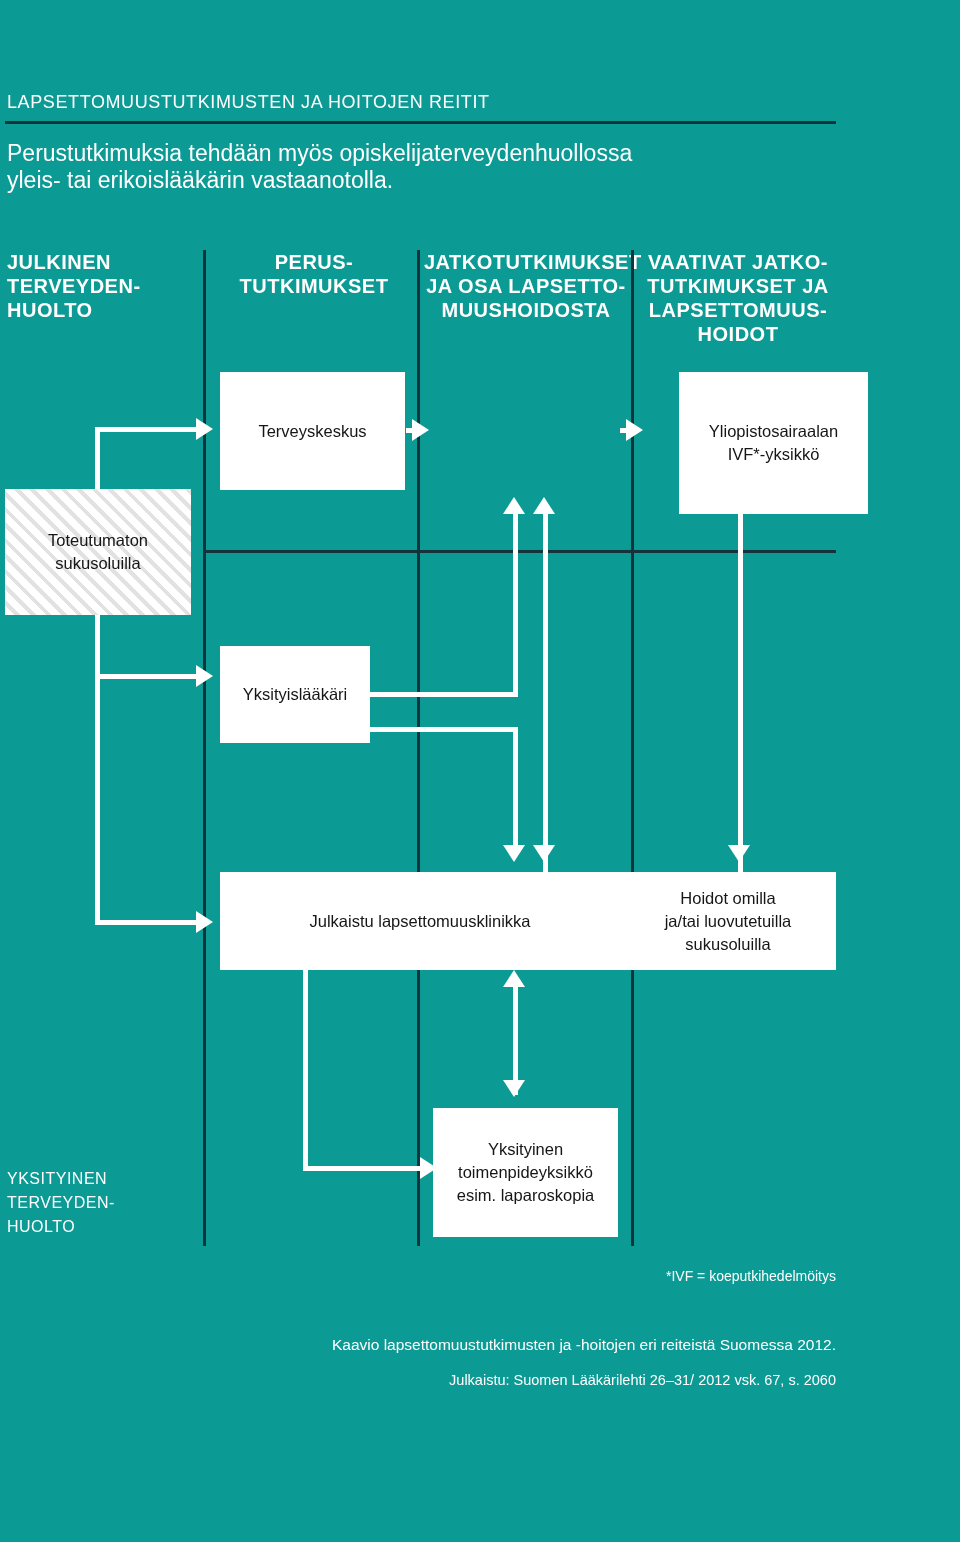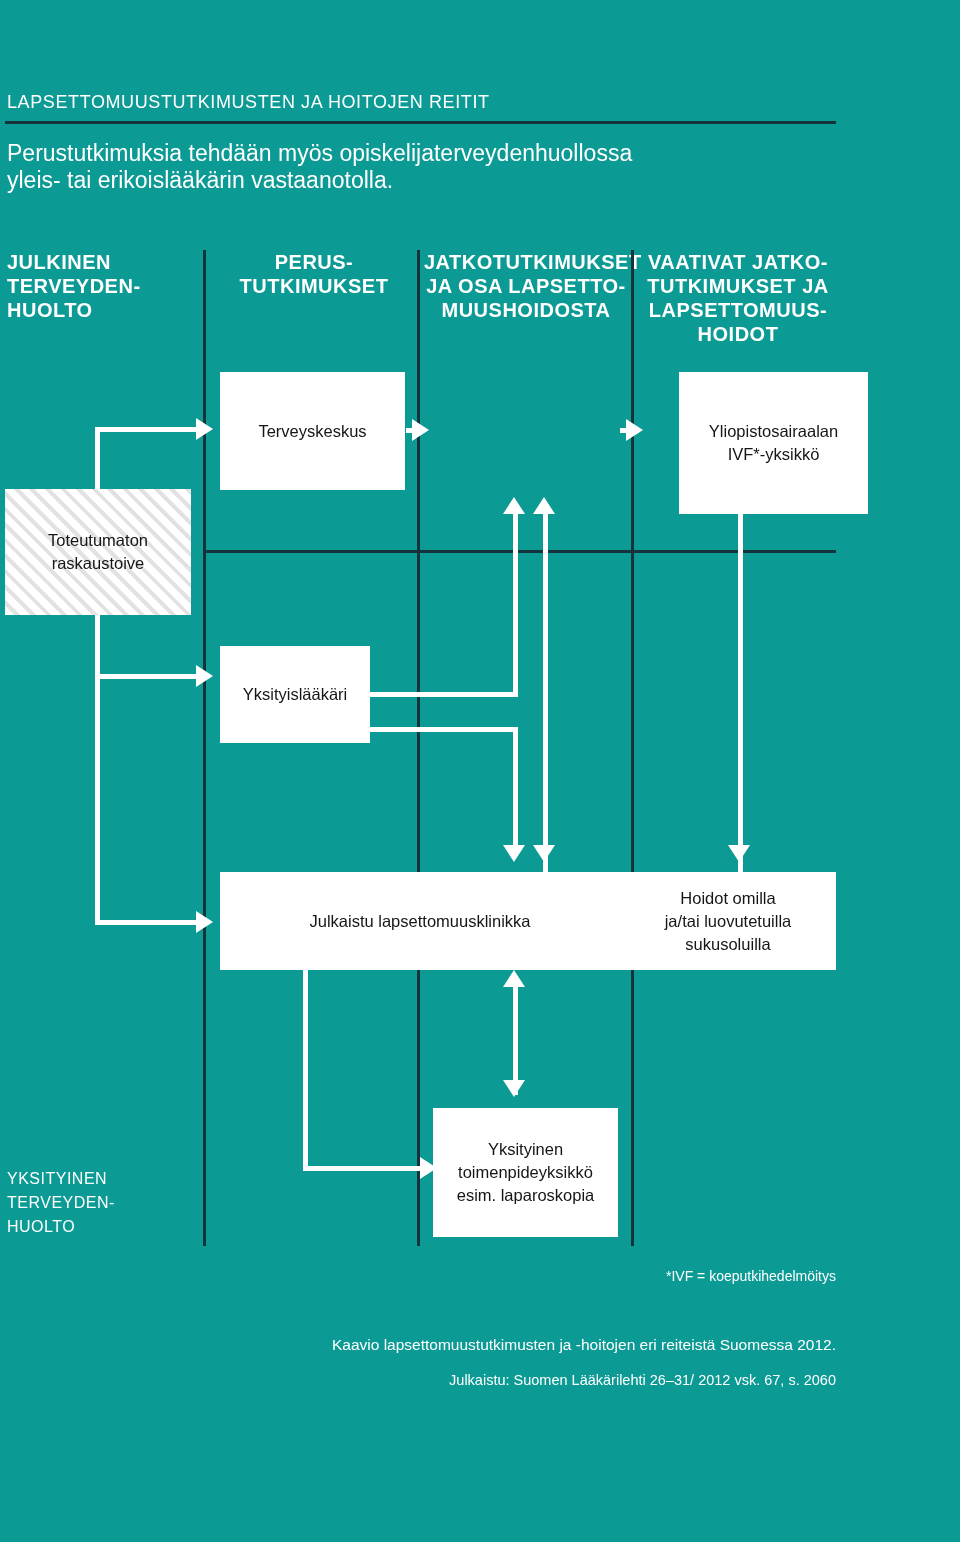--- a/index.html
+++ b/index.html
@@ -253,21 +253,21 @@
   </div>
 
 
   <div class="box" id="box-ivf">
     <span style="white-space:pre-line;">Yliopistosairaalan
 IVF*-yksikkö</span>
   </div>
 
   <div id="box-toteutumaton">
     <span style="white-space:pre-line;">Toteutumaton
-raskaustoive</span>
+sukusoluilla</span>
   </div>
 
   <div class="box" id="box-yksityislaakari">
     <span style="white-space:pre-line;">Yksityislääkäri</span>
   </div>
 
   <div class="box" id="box-lapsettomuusklinikka">
     <div class="cell-left">
       <span style="white-space:pre-line;">Julkaistu lapsettomuusklinikka</span>
     </div>

